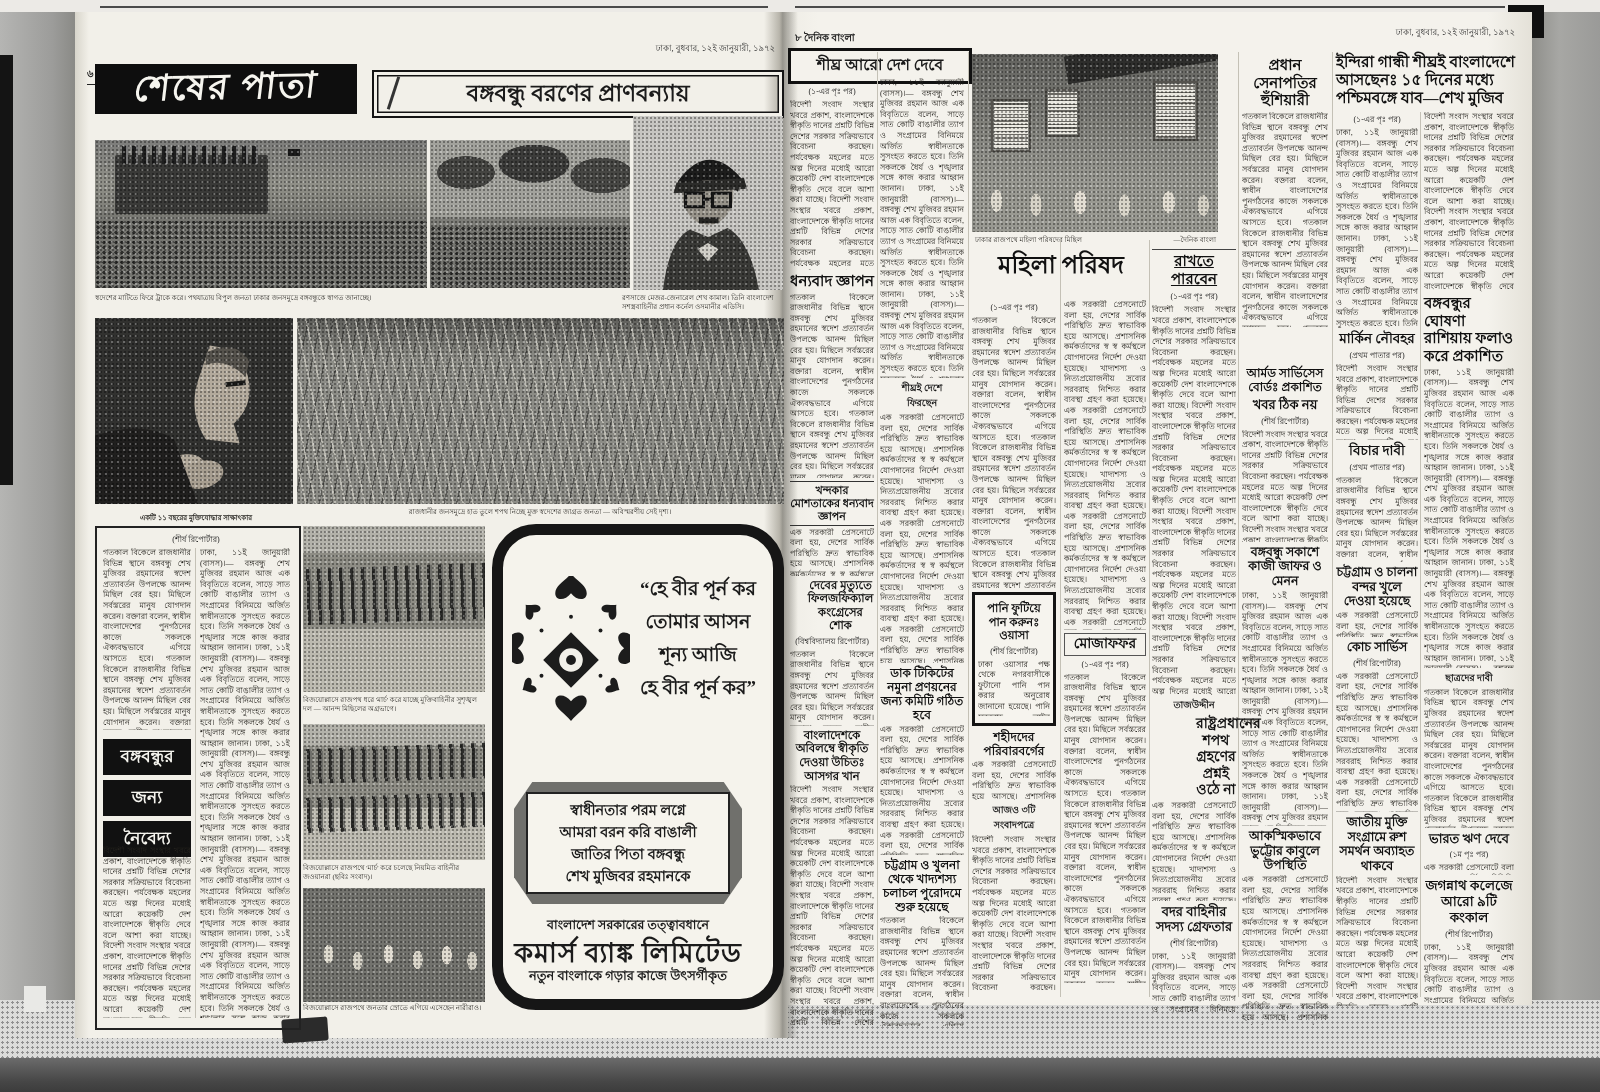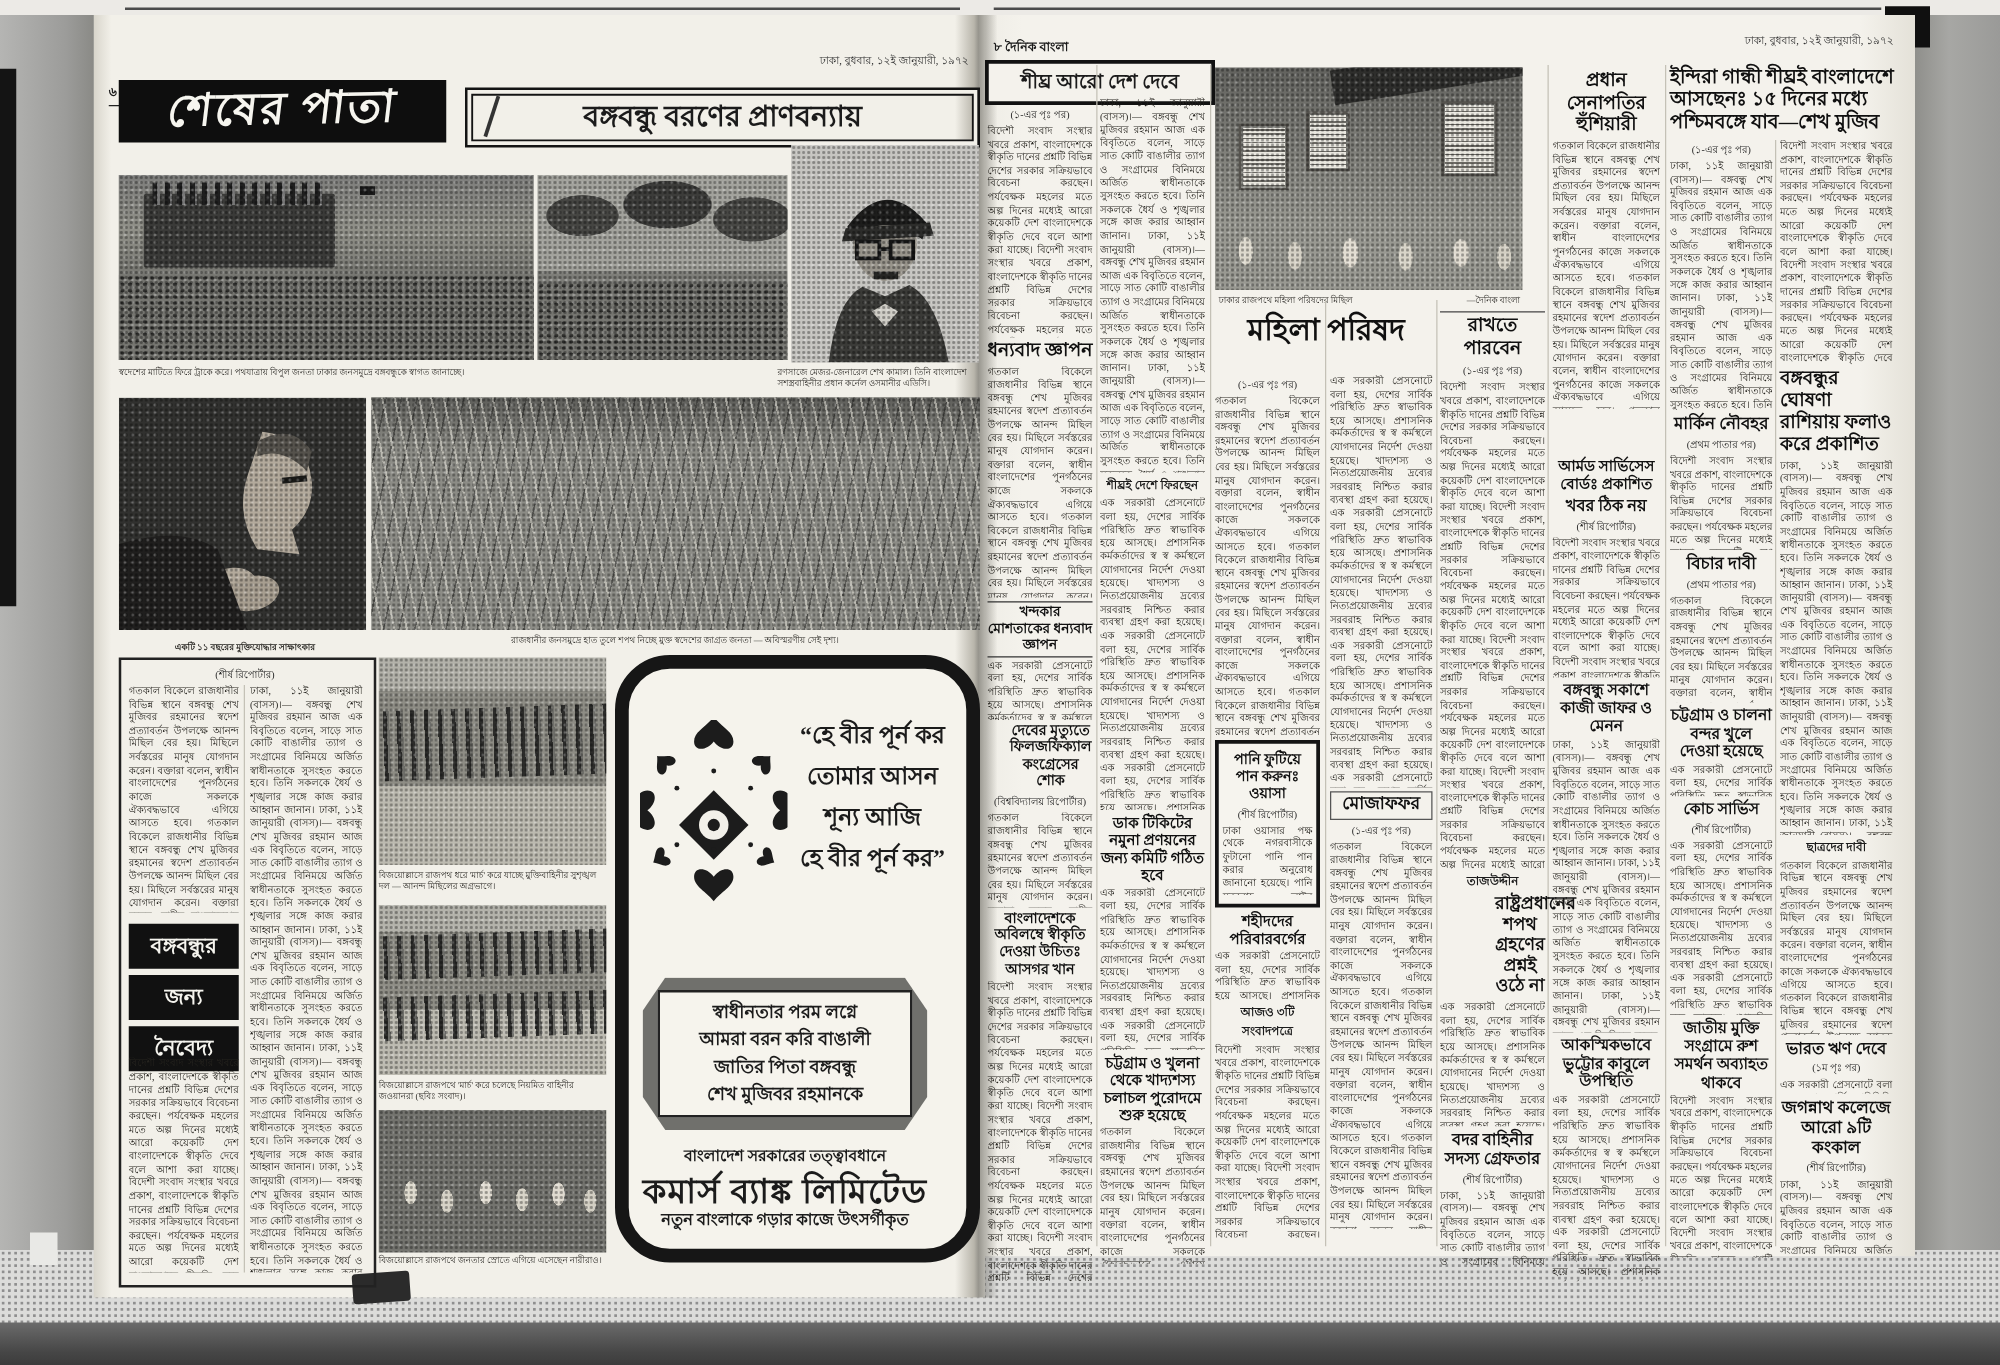--- a/index.html
+++ b/index.html
@@ -21,23 +21,23 @@
   
   .paperL{left:75px;top:12px;width:713px;height:1026px;background:linear-gradient(90deg,#d8d5cb 0,#f2f0e9 14px,#f2f0e9);}
   .paperR{left:788px;top:12px;width:744px;height:993px;background:linear-gradient(90deg,#efede6,#f4f2ec 30px,#f4f2ec 700px,#e4e1d8);}
   .fold{left:764px;top:12px;width:34px;height:1026px;background:linear-gradient(90deg,rgba(0,0,0,0) 0,rgba(90,85,70,.38) 45%,rgba(40,38,30,.45) 55%,rgba(0,0,0,0) 100%);}
   
   .runner{font-size:10px;font-weight:700;border-bottom:1.5px solid #222;padding-bottom:1px;}
   .tiny{font-size:8.5px;color:#333;}
   .hl{font-weight:700;text-align:center;color:#101010;line-height:1.18;margin:3px 0 2px;}
   .hl-lines{border-top:1.5px solid #333;border-bottom:1.5px solid #333;padding:2px 0;}
   .hl-full{border:1px solid #555;padding:2px 4px;}
-  .hl-topline{border-top:1.5px solid #444;padding-top:3px;}
+  .hl-topline{border-top:1.5px solid #444;padding-top:3px;text-decoration:underline;}
   .kick{font-size:8px;text-align:center;color:#222;margin:1px 0 2px;}
-  .sh{font-size:9.5px;font-weight:700;text-align:center;margin:2px 0;}
+  .sh{font-size:9.5px;font-weight:700;text-align:center;margin:2px 16px;}
   .bodytxt{font-size:8px;line-height:10.6px;text-align:justify;overflow:hidden;color:#26241f;
     word-break:break-word;filter:blur(.22px);margin-bottom:3px;}
   .cap{font-size:7px;line-height:8.6px;color:#2e2c28;filter:blur(.15px);}
   .col{position:absolute;}
   .vrule{position:absolute;width:1px;background:#c4c1b6;}
   
   .masthead{background:#0e0e0e;color:#f6f5ef;display:flex;align-items:center;justify-content:center;}
   .masthead span{font-weight:800;font-size:36px;transform:skewX(-8deg) rotate(-1.2deg);letter-spacing:2px;}
   .banner{border:2.5px solid #141414;box-shadow:inset 0 0 0 3px #f2f0e9,inset 0 0 0 4.5px #141414;
     display:flex;align-items:center;justify-content:center;font-weight:700;font-size:23px;}

